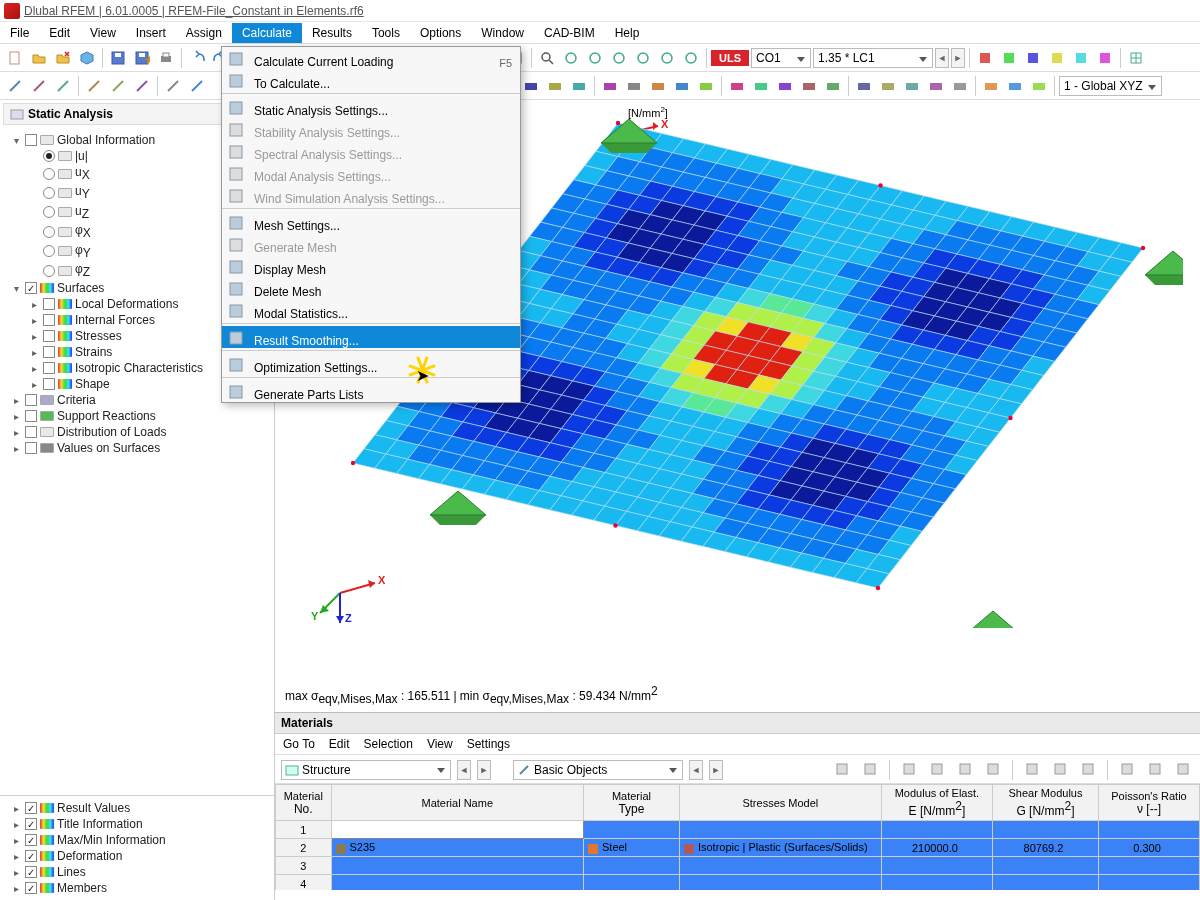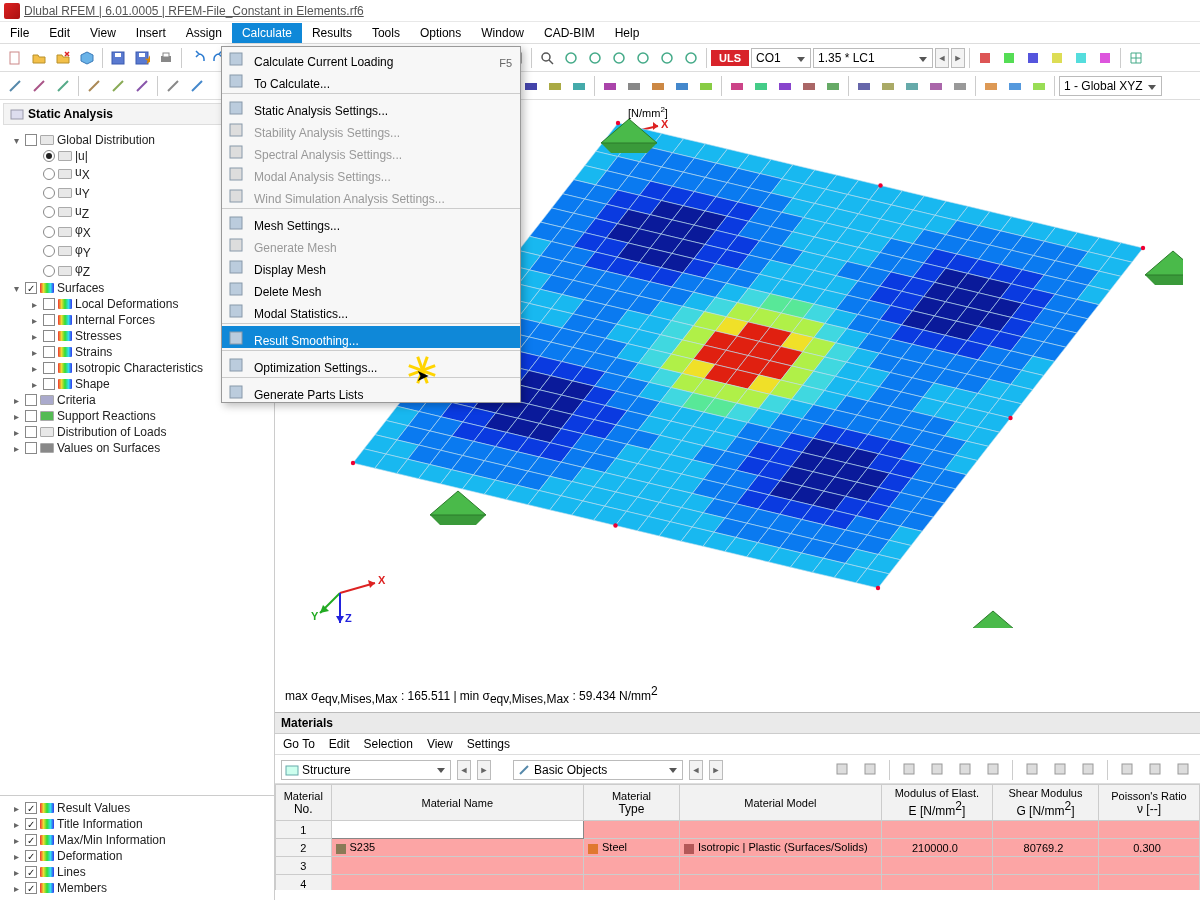--- a/index.html
+++ b/index.html
@@ -71,21 +71,21 @@
 
 .bottom-panel { position:absolute; bottom:0; left:0; right:0; height:188px; background:#fff; border-top:1px solid #bbb; }
 .bp-title { background:#eaeaea; padding:3px 6px; font-weight:600; border-bottom:1px solid #ccc; }
 .bp-menu { display:flex; gap:14px; padding:3px 8px; border-bottom:1px solid #ddd; }
 .bp-tool { display:flex; align-items:flex-end; gap:6px; padding:3px 6px; border-bottom:1px solid #ddd; }
 .bp-combo { height:20px; border:1px solid #bbb; min-width:170px; display:flex; align-items:center; padding:0 20px 0 20px; position:relative; }
 .bp-combo::after { content:""; position:absolute; right:5px; top:7px; border-left:4px solid transparent; border-right:4px solid transparent; border-top:5px solid #555; }
 .bp-combo .sic { position:absolute; left:3px; width:14px; height:14px; }
 .step { width:14px; height:20px; border:1px solid #bbb; background:#f3f3f3; display:flex; align-items:center; justify-content:center; font-size:9px; color:#666; }
 .grid { width:100%; border-collapse:collapse; table-layout:fixed; }
-.grid th, .grid td { border:1px solid #ccc; padding:2px 4px; font-size:11px; text-align:center; background:#fca5a5; height:18px; overflow:hidden; }
+.grid th, .grid td { border:1px solid #ccc; padding:2px 4px; font-size:11px; text-align:center; background:#3b82f6; height:18px; overflow:hidden; }
 .grid th { background:#f2f2f2; font-weight:normal; }
 .grid td.rh { background:#f2f2f2; text-align:center; width:50px; }
 .grid td.l { text-align:left; }
 .grid td.r { padding-right:8px; }
 .sw { width:10px; height:10px; display:inline-block; margin-right:4px; vertical-align:middle; }
 
 
 .meshsvg { position:absolute; top:18px; left:38px; width:870px; height:510px; }
 </style>
 </head>
@@ -488,21 +488,21 @@
           <rect x="1" y="3" width="12" height="9" fill="#dde" stroke="#99a"></rect>
         </svg>
       <span>Static Analysis</span>
     </div>
     <div class="tree" id="tree1">
         <div class="tree-row">
           <span class="ind" style="width:6px"></span>
           <span class="tw">▾</span>
           <span class="chk "></span>
           <span class="bic" style="background:#e8e8e8;border:1px solid #aaa"></span> 
-          <span class="lbl">Global Distribution</span>
+          <span class="lbl">Global Information</span>
         </div>
         <div class="tree-row">
           <span class="ind" style="width:24px"></span>
           <span class="tw"></span>
           <span class="rad on"></span>
           <span class="bic" style="background:#e8e8e8;border:1px solid #aaa"></span> 
           <span class="lbl">|u|</span>
         </div>
         <div class="tree-row">
           <span class="ind" style="width:24px"></span>
@@ -1397,21 +1397,21 @@
               <col style="width:200px">
               <col style="width:110px">
               <col style="width:105px">
               <col style="width:100px">
             </colgroup>
             <tbody>
               <tr>
                 <th>Material<br><span class="sub">No.</span></th>
                 <th>Material Name</th>
                 <th>Material<br><span class="sub">Type</span></th>
-                <th>Material Model</th>
+                <th>Stresses Model</th>
                 <th>Modulus of Elast.<br><span class="sub">E [N/mm<sup>2</sup>]</span></th>
                 <th>Shear Modulus<br><span class="sub">G [N/mm<sup>2</sup>]</span></th>
                 <th>Poisson's Ratio<br><span class="sub">ν [--]</span></th>
               </tr>
               <tr>
                 <td class="rh">1</td>
                 <td class="l" style="background:#fff;border:1px solid #888"></td>
                 <td class="l"></td>
                 <td class="l"></td>
                 <td class="r"></td>

